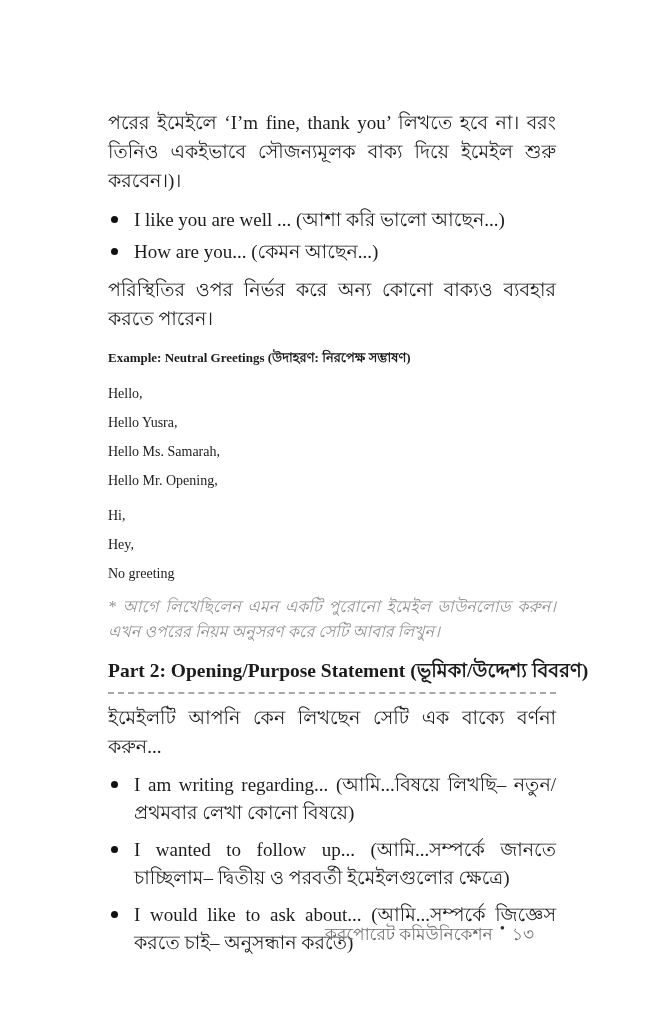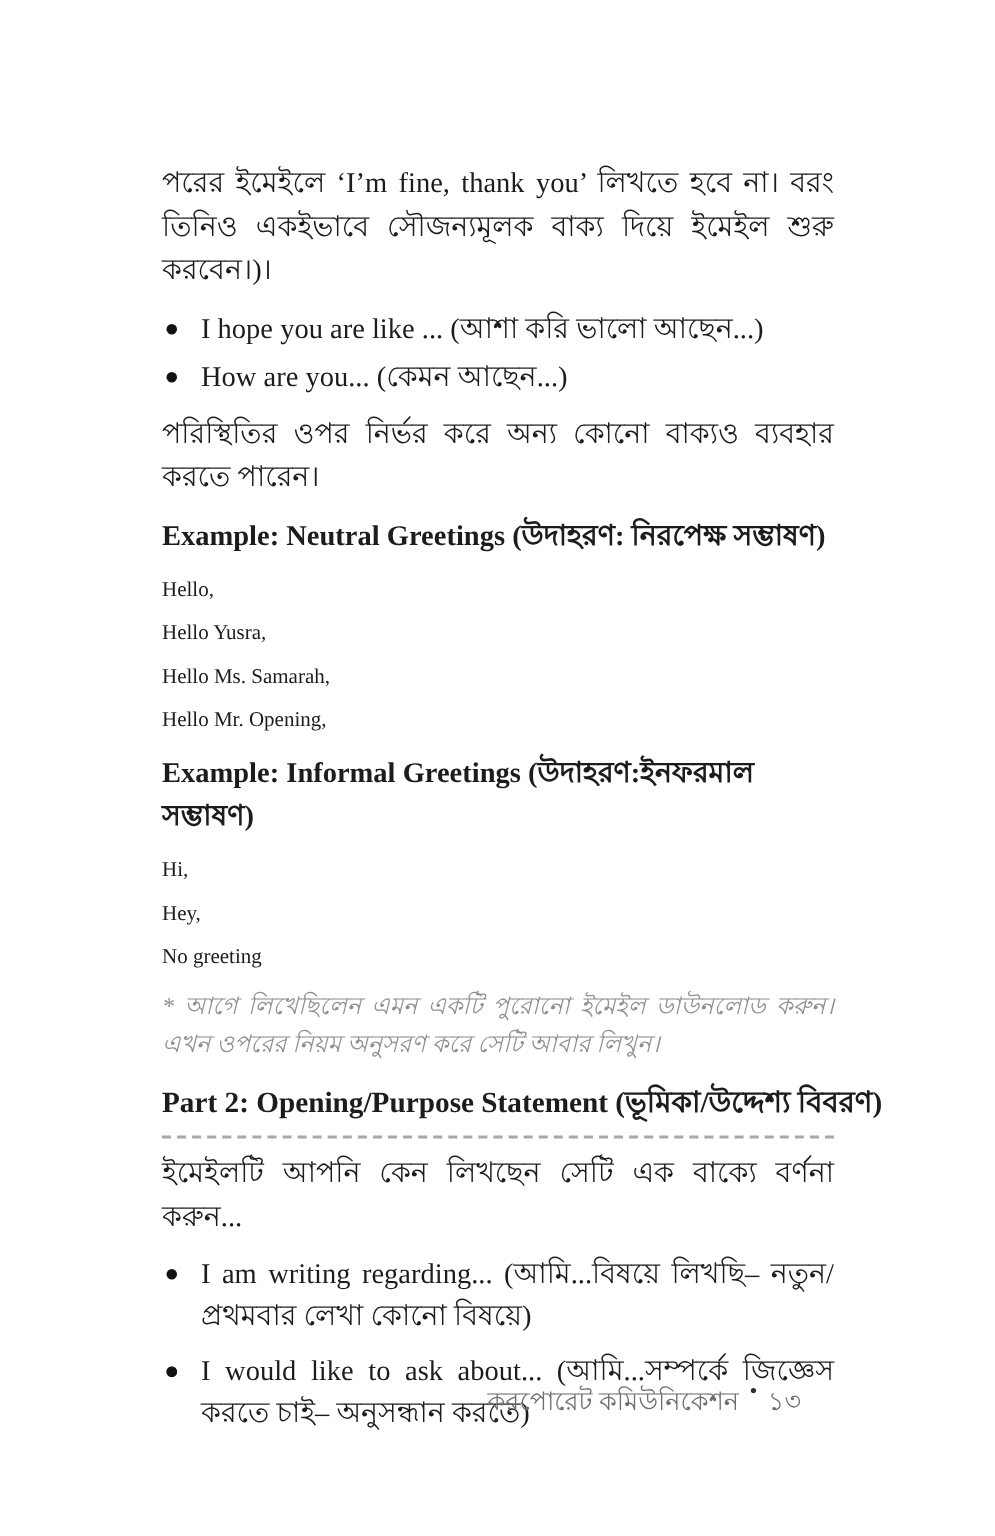--- a/index.html
+++ b/index.html
@@ -40,21 +40,21 @@
   .bullet-dot {
     position: absolute;
     left: 3px;
     top: 11px;
     width: 7px;
     height: 7px;
     border-radius: 50%;
     background: #111111;
   }
   .example-heading {
-    font-size: 19px;
+    font-size: 13px;
     font-weight: bold;
     line-height: 29px;
     margin: 6px 0 7px 0;
   }
   .example-line {
     font-size: 14px;
     line-height: 29px;
     margin: 0;
   }
   .example-group { margin: 0 0 6px 0; }
@@ -101,57 +101,57 @@
 <body>
 
 <div class="page">
   <div class="content">
 
     <p class="para">পরের ইমেইলে ‘I’m fine, thank you’ লিখতে হবে না। বরং তিনিও একইভাবে সৌজন্যমূলক বাক্য দিয়ে ইমেইল শুরু করবেন।)।</p>
 
     <ul class="bullet-list">
       <li class="bullet-item">
         <span class="bullet-dot"></span>
-        <span>I hope you are like ... (আশা করি ভালো আছেন...)</span>
+        <span>I like you are well ... (আশা করি ভালো আছেন...)</span>
       </li>
       <li class="bullet-item">
         <span class="bullet-dot"></span>
         <span>How are you... (কেমন আছেন...)</span>
       </li>
     </ul>
 
     <p class="para">পরিস্থিতির ওপর নির্ভর করে অন্য কোনো বাক্যও ব্যবহার করতে পারেন।</p>
 
     <h3 class="example-heading">Example: Neutral Greetings (উদাহরণ: নিরপেক্ষ সম্ভাষণ)</h3>
     <div class="example-group">
       <p class="example-line">Hello,</p>
       <p class="example-line">Hello Yusra,</p>
       <p class="example-line">Hello Ms. Samarah,</p>
       <p class="example-line">Hello Mr. Opening,</p>
     </div>
 
-    <h3 class="example-heading">Example: Informal Greetings (উদাহরণ:ইনফরমাল সম্ভাষণ)</h3>
     <div class="example-group">
       <p class="example-line">Hi,</p>
       <p class="example-line">Hey,</p>
       <p class="example-line">No greeting</p>
     </div>
 
     <p class="note">* আগে লিখেছিলেন এমন একটি পুরোনো ইমেইল ডাউনলোড করুন। এখন ওপরের নিয়ম অনুসরণ করে সেটি আবার লিখুন।</p>
 
     <h2 class="part-heading">Part 2: Opening/Purpose Statement (ভূমিকা/উদ্দেশ্য বিবরণ)</h2>
     <p class="para">ইমেইলটি আপনি কেন লিখছেন সেটি এক বাক্যে বর্ণনা করুন...</p>
 
     <ul class="bullet-list purpose-list">
       <li class="bullet-item">
         <span class="bullet-dot"></span>
         <span>I am writing regarding... (আমি...বিষয়ে লিখছি– নতুন/প্রথমবার লেখা কোনো বিষয়ে)</span>
       </li>
       <li class="bullet-item">
         <span class="bullet-dot"></span>
+        <span>I wanted to follow up... (আমি...সম্পর্কে জানতে চাচ্ছিলাম– দ্বিতীয় ও পরবর্তী ইমেইলগুলোর ক্ষেত্রে)</span>
       </li>
       <li class="bullet-item">
         <span class="bullet-dot"></span>
         <span>I would like to ask about... (আমি...সম্পর্কে জিজ্ঞেস করতে চাই– অনুসন্ধান করতে)</span>
       </li>
     </ul>
 
   </div>
 
   <div class="footer">

